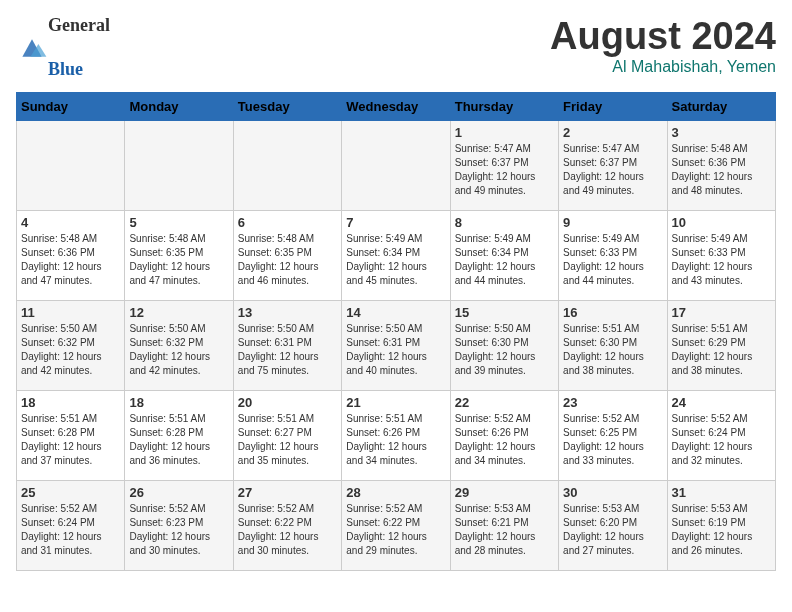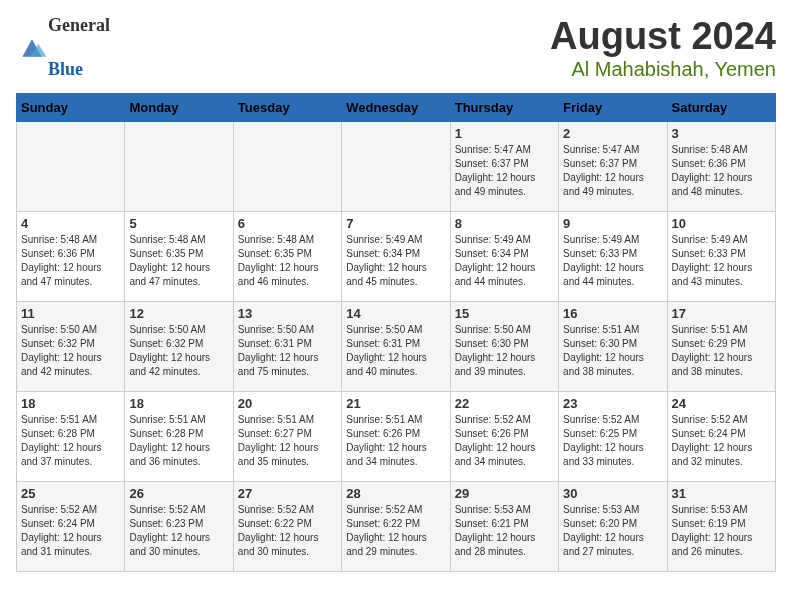--- a/index.html
+++ b/index.html
@@ -44,22 +44,22 @@
     .title-block {
       text-align: right;
     }
     .main-title {
       font-size: 38px;
       font-weight: bold;
       color: #333;
       line-height: 1.1;
     }
     .subtitle {
-      font-size: 20px;
-      color: #4d7c0f;
+      font-size: 16px;
+      color: #0f766e;
     }
     table {
       width: 100%;
       border-collapse: collapse;
       font-size: 11px;
     }
     thead tr th {
       background: #2a6db5;
       color: #000000;
       padding: 6px 4px;

